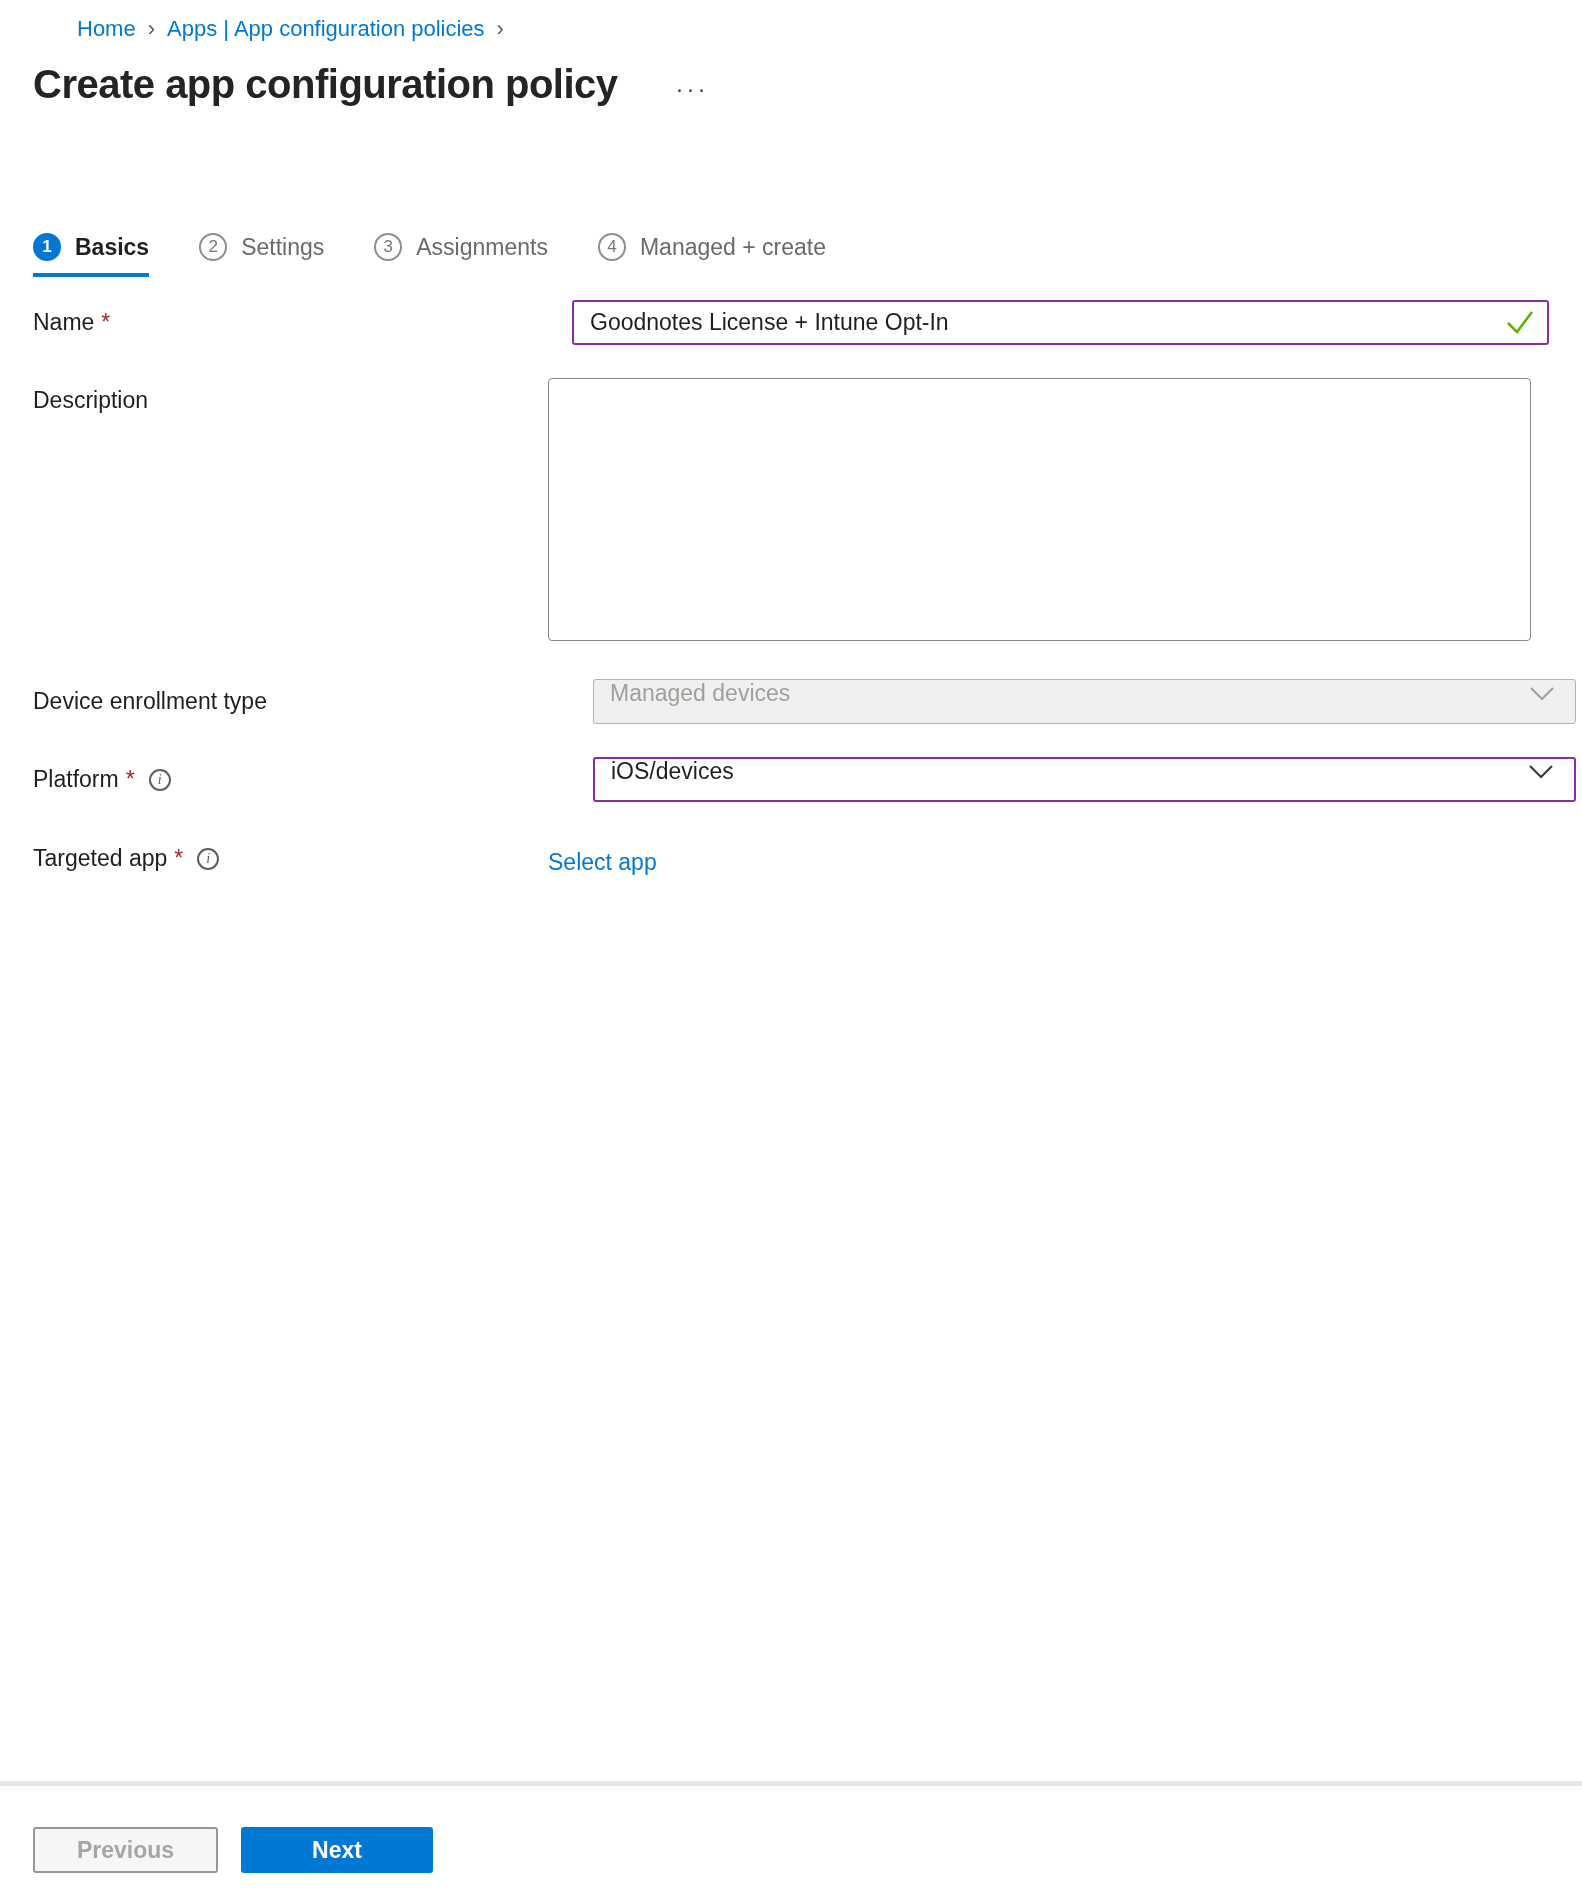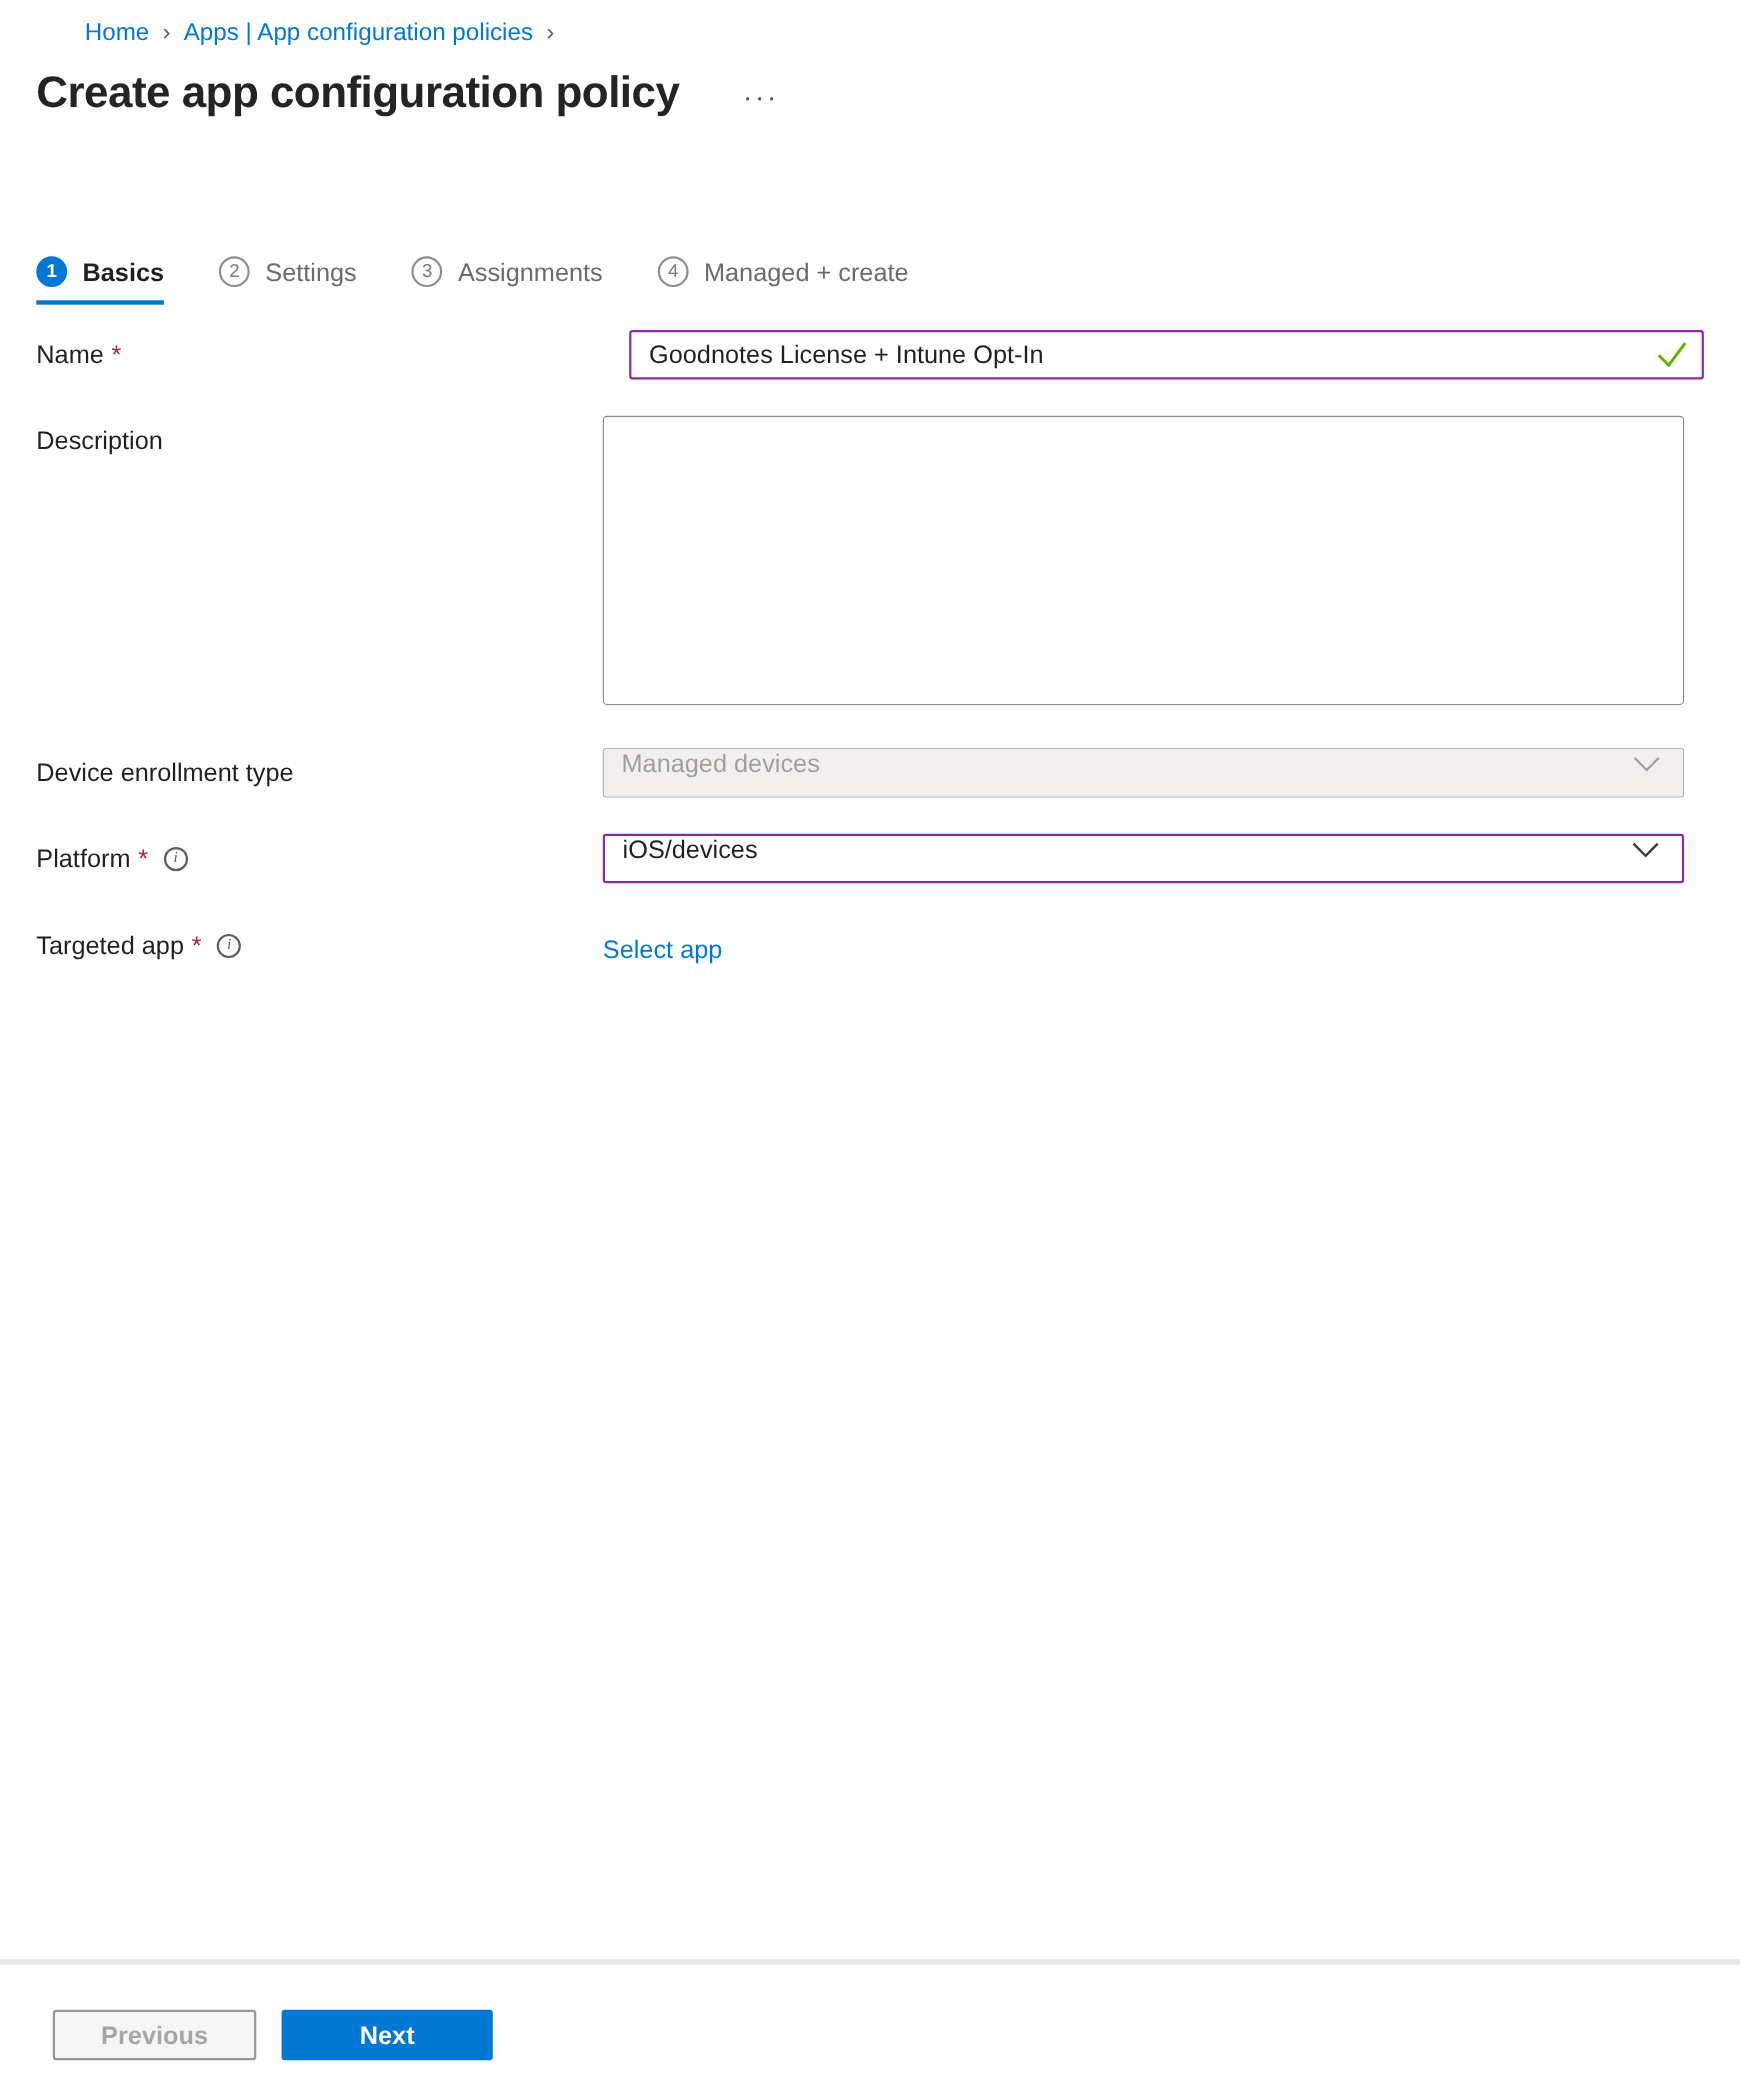--- a/index.html
+++ b/index.html
@@ -47,33 +47,33 @@
   .field-col { width:983px; position:relative; }
 
   .text-input { width:100%; height:45px; border:2px solid #8a2da5; border-radius:3px; padding:0 52px 0 16px;
                 font-size:23px; color:#201f1e; font-family:"Liberation Sans", sans-serif; outline:none; background:#fff; }
   .valid-check { position:absolute; right:14px; top:9px; }
 
   .textarea { width:100%; height:263px; border:1.5px solid #8a8886; border-radius:4px; padding:10px 14px;
               font-size:23px; font-family:"Liberation Sans", sans-serif; resize:none; outline:none; }
 
   .select-box { width:100%; height:45px; border-radius:3px; display:flex; align-items:center;
-                padding:0 20px 16px 16px; font-size:23px; cursor:pointer; }
+                padding:0 20px 16px 16px; font-size:23px; cursor:pointer;margin-left:45px; }
   .select-box .select-value { flex:1; }
   .select-disabled { background:#f1f0ef; border:1.5px solid #b6b4b2; color:#a19f9d; cursor:default; }
   .select-active { background:#fff; border:2.5px solid #8a2da5; color:#201f1e; }
   .chev { flex:0 0 auto; }
   .select-disabled .chev { color:#a19f9d; }
   .select-active .chev { color:#3b3a39; }
 
   .link { color:#0078d4; font-size:23px; text-decoration:none; cursor:pointer; display:inline-block; padding-top:13px; }
 
   
   .footer-divider { position:absolute; left:0; right:0; top:1781px; height:5px; background:#e6e6e6; }
-  .footer { position:absolute; left:48px; top:1827px; display:flex; }
+  .footer { position:absolute; left:33px; top:1827px; display:flex; }
   .btn { height:46px; border-radius:3px; font-size:23px; font-weight:700; font-family:"Liberation Sans", sans-serif;
          display:flex; align-items:center; justify-content:center; cursor:pointer; }
   .btn-prev { width:185px; background:#f6f6f6; border:2px solid #979797; color:#a6a6a6; }
   .btn-next { width:192px; background:#0078d4; border:none; color:#ffffff; margin-left:23px; }
 </style>
 </head>
 <body>
 
 <div class="page">
   <div class="content">

